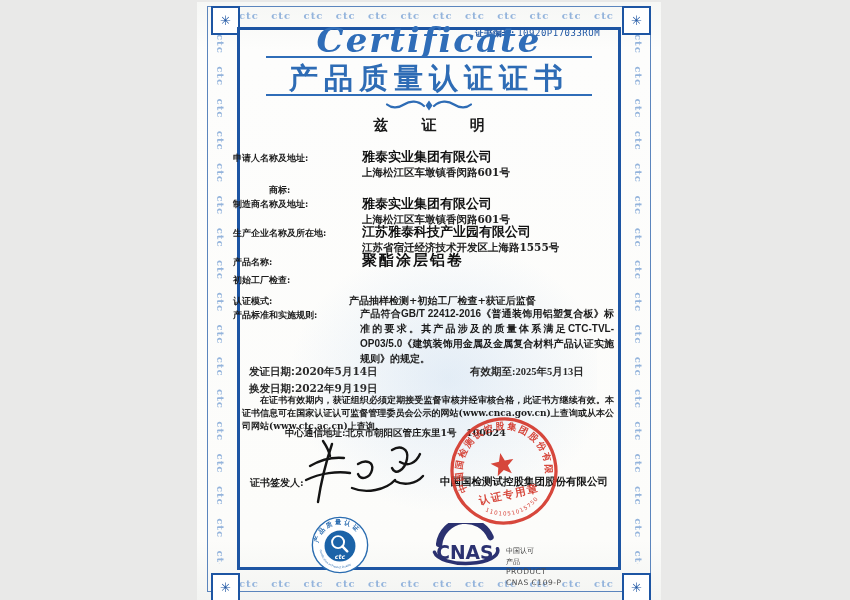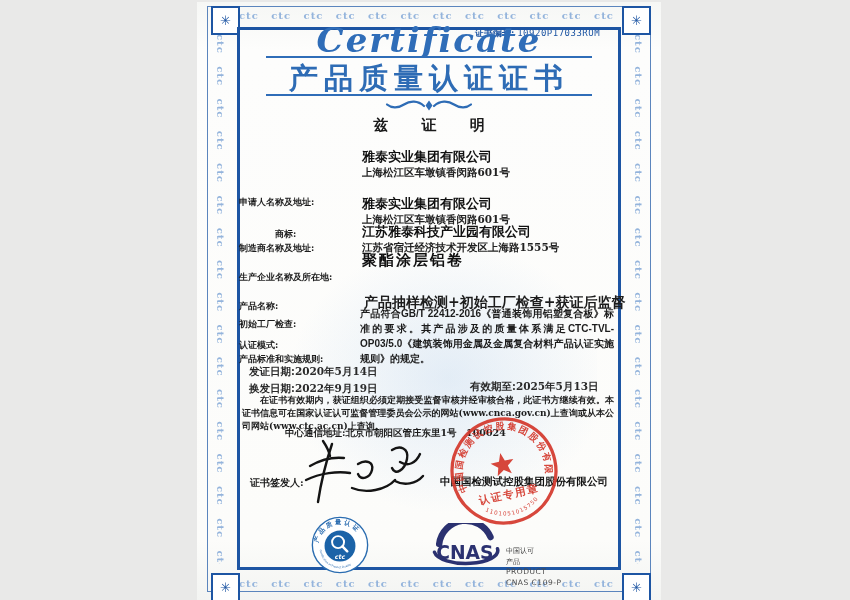--- a/index.html
+++ b/index.html
@@ -24,27 +24,27 @@
   .script-title{position:absolute;left:0;right:0;top:18px;text-align:center;
         font-family:"DejaVu Serif",serif;font-style:italic;font-weight:bold;font-size:34px;
         color:#2f6db8;letter-spacing:2px;}
   .rule{position:absolute;left:69px;width:326px;height:2px;background:#2f6db8;}
   .main-title{position:absolute;left:0;right:0;top:57px;text-align:center;font-weight:bold;
         font-size:29px;color:#2e6cb5;letter-spacing:6px;font-family:"DejaVu Sans",sans-serif;}
   .flourish{position:absolute;left:0;right:0;top:95px;text-align:center;}
   .certify{position:absolute;left:14px;right:0;top:114px;text-align:center;font-size:15px;
         letter-spacing:14px;color:#1a1a1a;font-weight:bold;font-family:"DejaVu Serif",serif;}
   
-  .flabel{position:absolute;left:42px;font-size:9px;font-weight:bold;color:#1c1c1c;
-        font-family:"DejaVu Serif",serif;white-space:nowrap;margin-top:44px;}
+  .flabel{position:absolute;left:36px;font-size:9px;font-weight:bold;color:#1c1c1c;
+        font-family:"DejaVu Serif",serif;white-space:nowrap;}
   .fname{position:absolute;left:165px;font-size:13px;font-weight:bold;color:#111;
         font-family:"DejaVu Serif",serif;white-space:nowrap;}
   .faddr{position:absolute;left:165px;font-size:10.5px;font-weight:bold;color:#222;
         font-family:"DejaVu Serif",serif;white-space:nowrap;}
-  .fsmall{position:absolute;left:167px;font-size:14px;font-weight:bold;color:#1c1c1c;
+  .fsmall{position:absolute;left:152px;font-size:10px;font-weight:bold;color:#1c1c1c;
         font-family:"DejaVu Serif",serif;white-space:nowrap;}
   .fpara{position:absolute;left:154px;width:254px;font-size:10px;font-weight:bold;color:#1c1c1c;
         font-family:Liberation Sans, sans-serif;line-height:15px;text-align:justify;margin-left:9px;}
   .date{position:absolute;font-size:10.5px;font-weight:bold;color:#2a2a2a;
         font-family:"DejaVu Serif",serif;white-space:nowrap;}
   .notice{position:absolute;left:45px;top:392px;width:372px;font-size:9px;color:#1c1c1c;
         font-family:"DejaVu Serif",serif;font-weight:bold;line-height:13px;text-align:justify;text-indent:2em;}
   .center-addr{position:absolute;left:88px;top:425px;font-size:9.5px;font-weight:bold;color:#1c1c1c;
         font-family:"DejaVu Serif",serif;white-space:nowrap;}
   .issuer-label{position:absolute;left:53px;top:474px;font-size:10px;font-weight:bold;color:#1c1c1c;
@@ -126,21 +126,21 @@
 
     <div class="flabel" style="top:272px;">初始工厂检查:</div>
 
     <div class="flabel" style="top:293px;">认证模式:</div>
     <div class="fsmall" style="top:292px;">产品抽样检测+初始工厂检查+获证后监督</div>
 
     <div class="flabel" style="top:307px;">产品标准和实施规则:</div>
     <div class="fpara" style="top:304px;">产品符合GB/T 22412-2016《普通装饰用铝塑复合板》标准的要求。其产品涉及的质量体系满足CTC-TVL-OP03/5.0《建筑装饰用金属及金属复合材料产品认证实施规则》的规定。</div>
 
     <div class="date" style="left:52px;top:363px;">发证日期:2020年5月14日</div>
-    <div class="date" style="left:273px;top:378px;">有效期至:2025年5月13日</div>
+    <div class="date" style="left:273px;top:363px;font-family:Liberation Serif, serif;">有效期至:2025年5月13日</div>
     <div class="date" style="left:52px;top:380px;">换发日期:2022年9月19日</div>
 
     <div class="notice">在证书有效期内，获证组织必须定期接受监督审核并经审核合格，此证书方继续有效。本证书信息可在国家认证认可监督管理委员会公示的网站(www.cnca.gov.cn)上查询或从本公司网站(www.ctc.ac.cn)上查询。</div>
     <div class="center-addr">中心通信地址:北京市朝阳区管庄东里1号　100024</div>
 
     <div class="issuer-label">证书签发人:</div>
     <svg class="signature" viewBox="0 0 138 80">
       <g stroke="#141414" stroke-width="2.4" fill="none" stroke-linecap="round">
         <path d="M40,10 C34,28 29,48 26,68"></path>
         <path d="M18,32 C30,25 42,23 52,24"></path>

